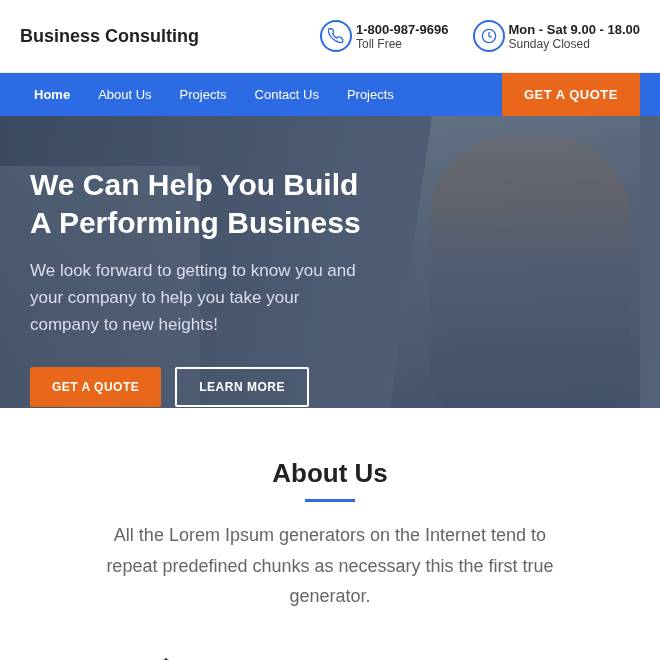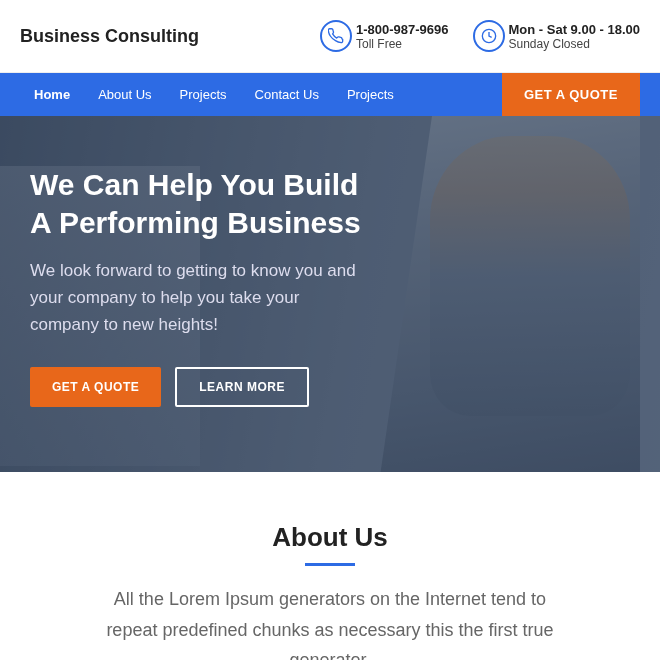--- a/index.html
+++ b/index.html
@@ -82,21 +82,21 @@
       font-size: 13px;
       font-weight: 700;
       cursor: pointer;
       letter-spacing: 0.5px;
     }
 
     
     .hero {
       position: relative;
       width: 660px;
-      height: 356px;
+      height: 292px;
       overflow: hidden;
       background: #4a5568;
     }
     .hero-overlay {
       position: absolute;
       top: 0; left: 0;
       width: 100%; height: 100%;
       background: rgba(40, 55, 80, 0.62);
       z-index: 1;
     }

